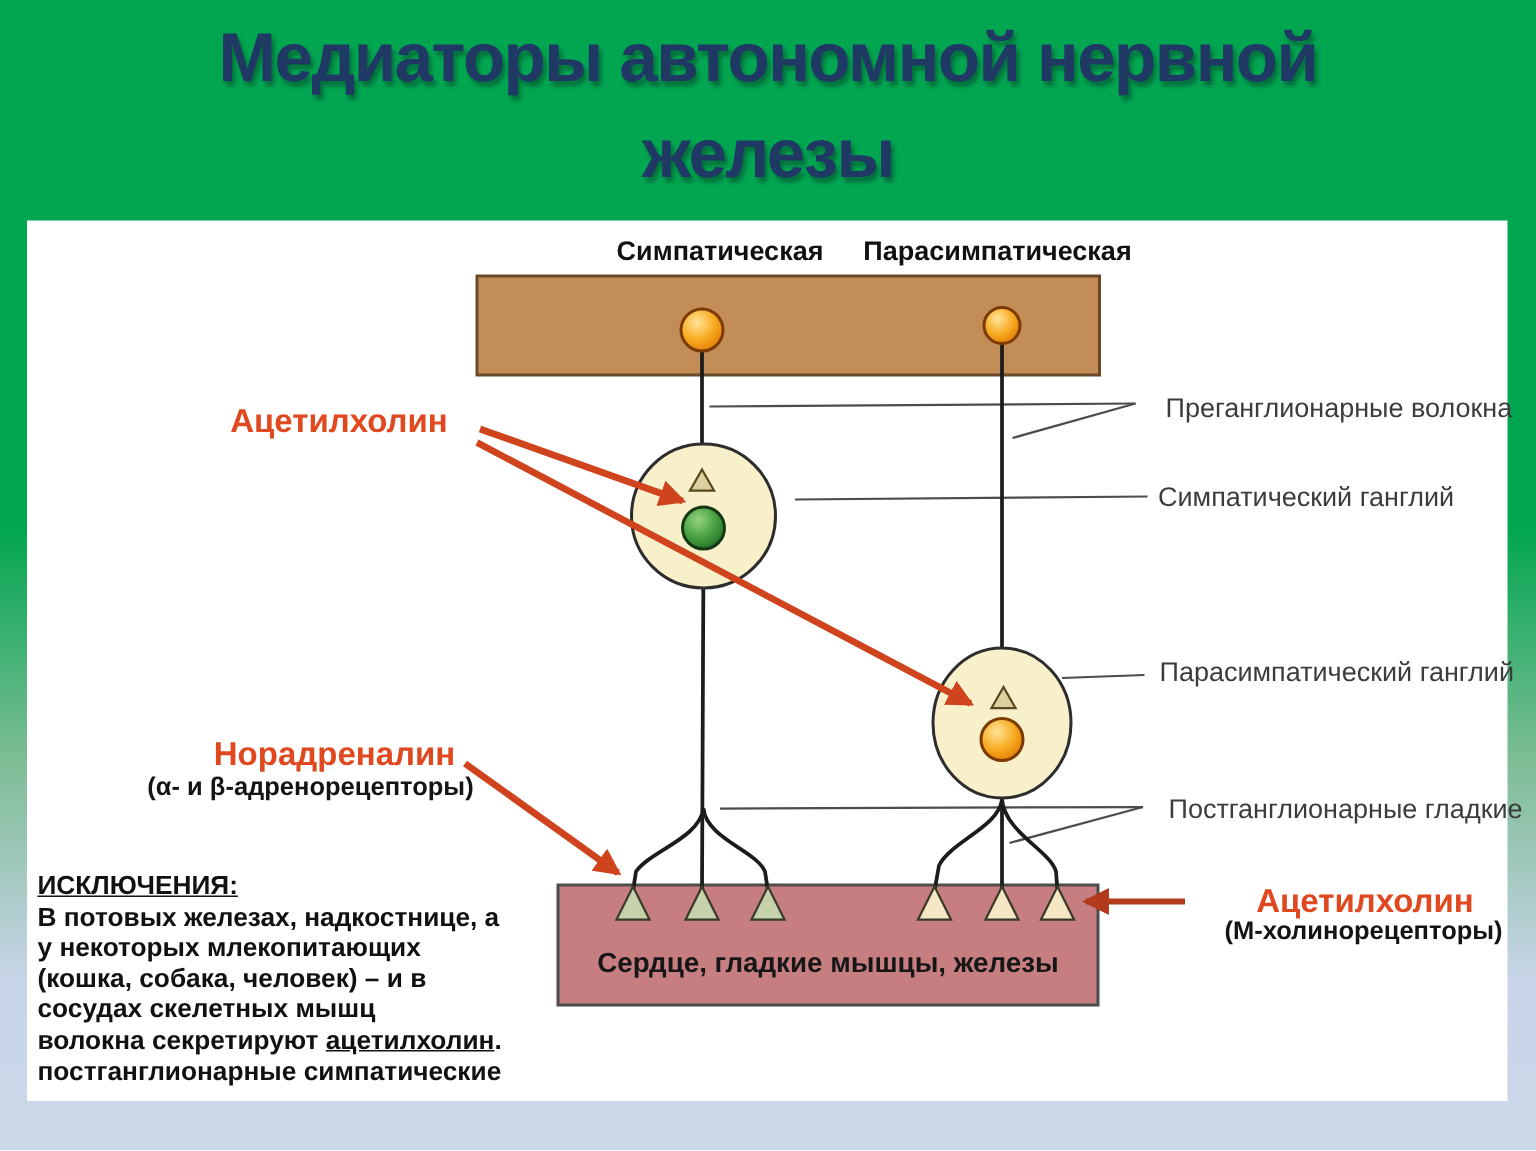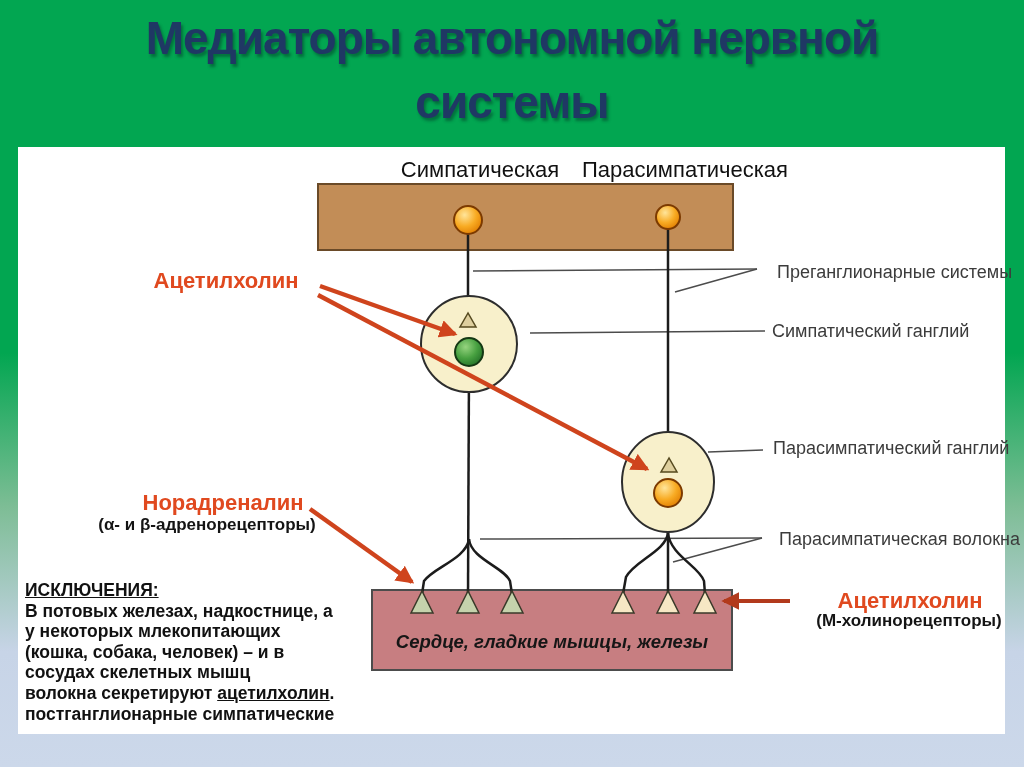--- a/index.html
+++ b/index.html
@@ -19,41 +19,41 @@
   }
 
   .panel {
     position:absolute; left:18px; top:147px; width:987px; height:587px;
     background:#ffffff;
   }
   .panel svg { position:absolute; left:0; top:0; }
 
   .lbl { position:absolute; white-space:nowrap; }
   .center { transform:translateX(-50%); }
-  .col-hdr { font-size:22px; font-weight:normal; color:#111; }
+  .col-hdr { font-size:18px; font-weight:bold; color:#111; }
   .red-lbl { font-size:22px; font-weight:bold; color:#e0491f; }
   .blk-lbl { font-size:17px; font-weight:bold; color:#141414; }
   .gray-lbl { font-size:18px; color:#3c3c3c; }
-  .bar-lbl { font-size:18.5px; font-weight:bold; color:#161616;font-style:italic; }
+  .bar-lbl { font-size:18.5px; font-weight:bold; color:#161616; }
 
   .exceptions {
     position:absolute; left:25px; top:580px; width:355px;
     font-size:17.5px; font-weight:bold; color:#111; line-height:20.6px;
   }
   .exceptions .hdr { text-decoration:underline; }
   .uline { text-decoration:underline; }
 </style>
 </head>
 <body>
 
 <div class="slide">
 
   <div class="title">
     <div>Медиаторы автономной нервной</div>
-    <div>системы</div>
+    <div>железы</div>
   </div>
 
   <div class="panel">
 
     <svg width="987" height="587" viewBox="0 0 987 587">
       <defs>
         <radialGradient id="gOrange" cx="38%" cy="32%" r="75%">
           <stop offset="0%" stop-color="#ffe59a"></stop>
           <stop offset="55%" stop-color="#f8ab23"></stop>
           <stop offset="100%" stop-color="#e07c00"></stop>
@@ -119,30 +119,30 @@
       <g stroke="#cf441d" stroke-width="4.5" fill="none">
         <line x1="302" y1="139" x2="437" y2="187" marker-end="url(#ah)"></line>
         <line x1="300" y1="148" x2="629" y2="322" marker-end="url(#ah)"></line>
         <line x1="292" y1="362" x2="394" y2="435" marker-end="url(#ah)"></line>
       </g>
       <line x1="772" y1="454" x2="706" y2="454" stroke="#b23a1c" stroke-width="4" marker-end="url(#ah2)"></line>
     </svg>
   </div>
 
   <div class="lbl center col-hdr" style="left:480px; top:157px;">Симпатическая</div>
-  <div class="lbl center col-hdr" style="left:685px; top:157px;">Парасимпатическая</div>
+  <div class="lbl center col-hdr" style="left:665px; top:157px;">Парасимпатическая</div>
 
   <div class="lbl center red-lbl" style="left:226px; top:268px;">Ацетилхолин</div>
   <div class="lbl center red-lbl" style="left:223px; top:490px;">Норадреналин</div>
   <div class="lbl center blk-lbl" style="left:207px; top:515px;">(α- и β-адренорецепторы)</div>
 
-  <div class="lbl gray-lbl" style="left:777px; top:262px;">Преганглионарные системы</div>
+  <div class="lbl gray-lbl" style="left:777px; top:262px;">Преганглионарные волокна</div>
   <div class="lbl gray-lbl" style="left:772px; top:321px;">Симпатический ганглий</div>
   <div class="lbl gray-lbl" style="left:773px; top:438px;">Парасимпатический ганглий</div>
-  <div class="lbl gray-lbl" style="left:779px; top:529px;">Парасимпатическая волокна</div>
+  <div class="lbl gray-lbl" style="left:779px; top:529px;">Постганглионарные гладкие</div>
   <div class="lbl center red-lbl" style="left:910px; top:588px;">Ацетилхолин</div>
   <div class="lbl center blk-lbl" style="left:909px; top:611px;">(М-холинорецепторы)</div>
 
   <div class="lbl center bar-lbl" style="left:552px; top:631px;">Сердце, гладкие мышцы, железы</div>
 
   <div class="exceptions">
     <div class="hdr">ИСКЛЮЧЕНИЯ:</div>
     <div>В потовых железах, надкостнице, а</div>
     <div>у некоторых млекопитающих</div>
     <div>(кошка, собака, человек) – и в</div>

